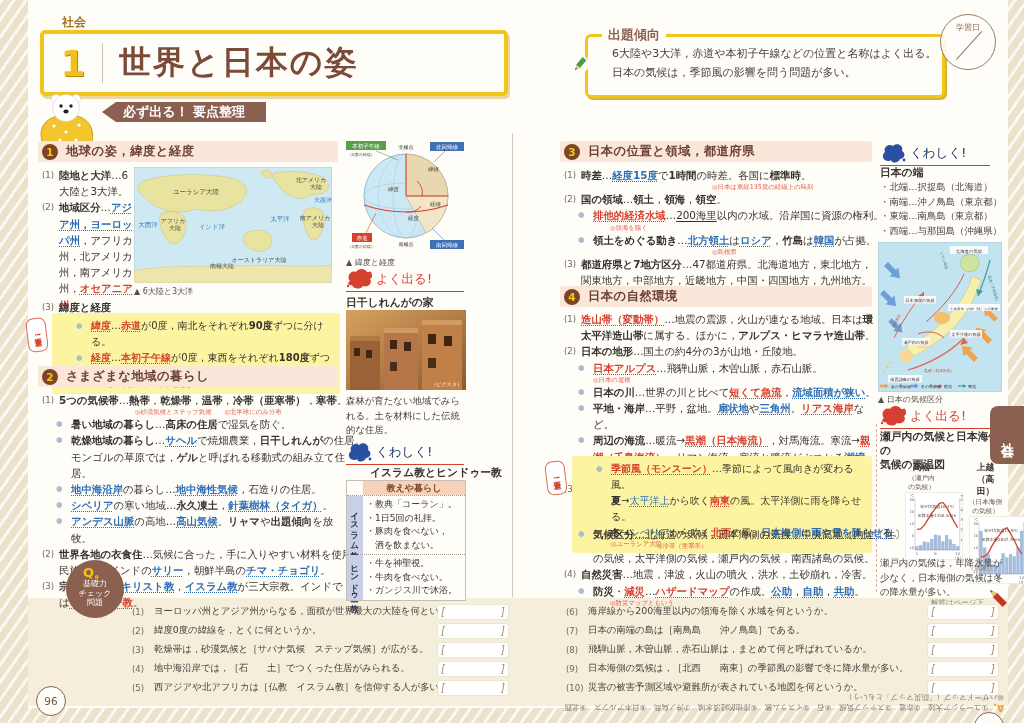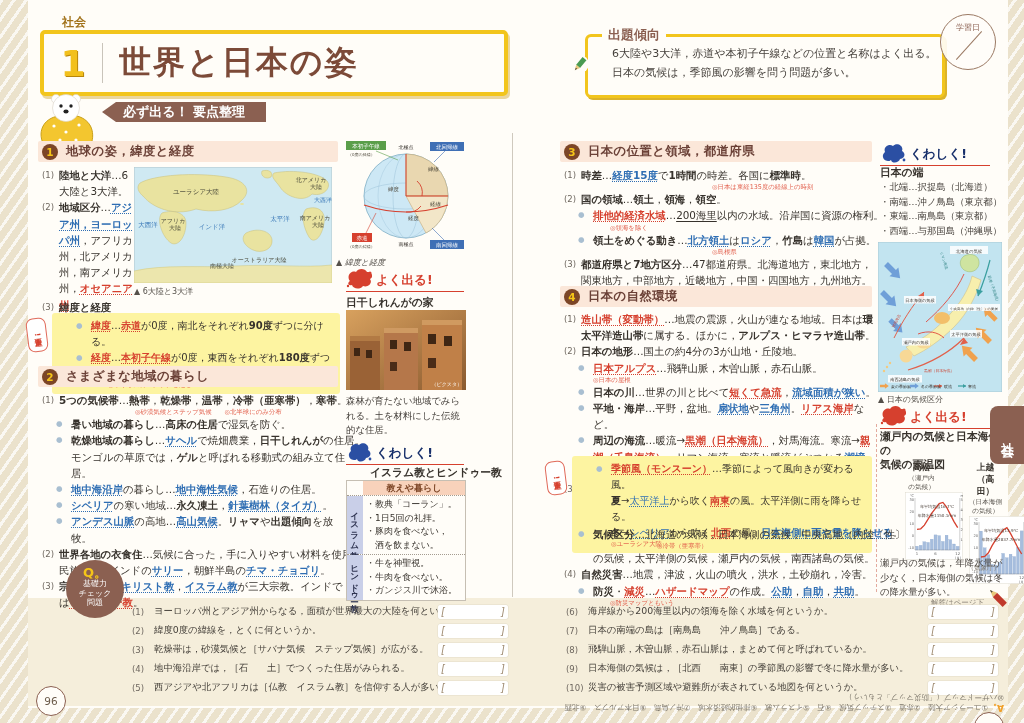--- a/index.html
+++ b/index.html
@@ -47,21 +47,21 @@
 .sg.ul{font-weight:normal;text-decoration:underline;text-underline-offset:2px;}
 .sg.n{color:#e2604d;font-size:6.4px;}
 .noteline{line-height:8px;margin-top:-2px;}
 .nowrapln{white-space:nowrap;}
 .ybox{background:#fdf4a1;border-radius:3px;padding:5px 8px;}
 .ybox .txt{font-size:10px;line-height:16px;}
 .imp{width:20px;height:34px;background:#fff;border:1px solid #e06a5a;border-radius:7px;color:#d6402e;
   font-size:7.5px;font-weight:bold;writing-mode:vertical-rl;display:flex;align-items:center;justify-content:center;
   transform:rotate(-7deg);}
 
-.badge{display:flex;align-items:flex-end;gap:4px;font-weight:bold;font-size:12.5px;padding-bottom:2px;
+.badge{display:flex;align-items:center;gap:4px;font-weight:normal;font-size:12.5px;padding-bottom:2px;
   border-bottom:1.5px solid #d6402e;}
 .badge.red{color:#d6402e;}
 .badge.blue{color:#18306b;}
 .caption{font-size:8px;color:#55504a;}
 .sideh{font-size:10.8px;font-weight:bold;color:#37322c;}
 .sidetxt{font-size:9.4px;line-height:14.5px;color:#46413c;white-space:pre-line;}
 
 .itable{border:1px solid #c6bfb3;font-size:9px;color:#37322c;background:#fffdf8;}
 .itable .hdr{display:flex;}
 .itable .hdr .c1{width:16px;}
@@ -236,21 +236,21 @@
     <rect x="84" y="2" width="34" height="9" fill="#3f6fb5"></rect>
     <text x="101" y="9" font-size="5.5" fill="#fff" text-anchor="middle">北回帰線</text>
     <line x1="20" y1="93" x2="30" y2="73" stroke="#d6402e" stroke-width=".6"></line>
     <rect x="6" y="93" width="20" height="9" fill="#d6402e"></rect>
     <text x="16" y="100" font-size="5.5" fill="#fff" text-anchor="middle">赤道</text>
     <text x="2" y="108" font-size="4" fill="#4a4538">（0度の緯線）</text>
     <line x1="98" y1="100" x2="86" y2="88" stroke="#3f6fb5" stroke-width=".6"></line>
     <rect x="84" y="100" width="34" height="9" fill="#3f6fb5"></rect>
     <text x="101" y="107" font-size="5.5" fill="#fff" text-anchor="middle">南回帰線</text>
   </svg>
-  <div class="abs caption" style="left:336px;top:257px;font-style:italic;">▲ 緯度と経度</div>
+  <div class="abs caption" style="left:346px;top:257px;">▲ 緯度と経度</div>
 
   <div class="abs badge red" style="left:346px;top:269px;width:118px;">
     <svg width="26" height="20" viewBox="0 0 26 20">
       <path d="M4,12 C0,7 5,1 10,3 C12,-1 19,-1 21,3 C26,2 28,8 24,10 C27,14 22,19 17,17 C14,21 7,20 6,16 C2,17 1,14 4,12 Z" fill="#d6402e"></path>
       <circle cx="24" cy="4" r="1.5" fill="#d6402e"></circle>
         <circle cx="2" cy="17" r="1.2" fill="#d6402e"></circle>
     </svg>
     <span>よく出る!</span>
   </div>
   <div class="abs sideh" style="left:346px;top:296px;">日干しれんがの家</div>

